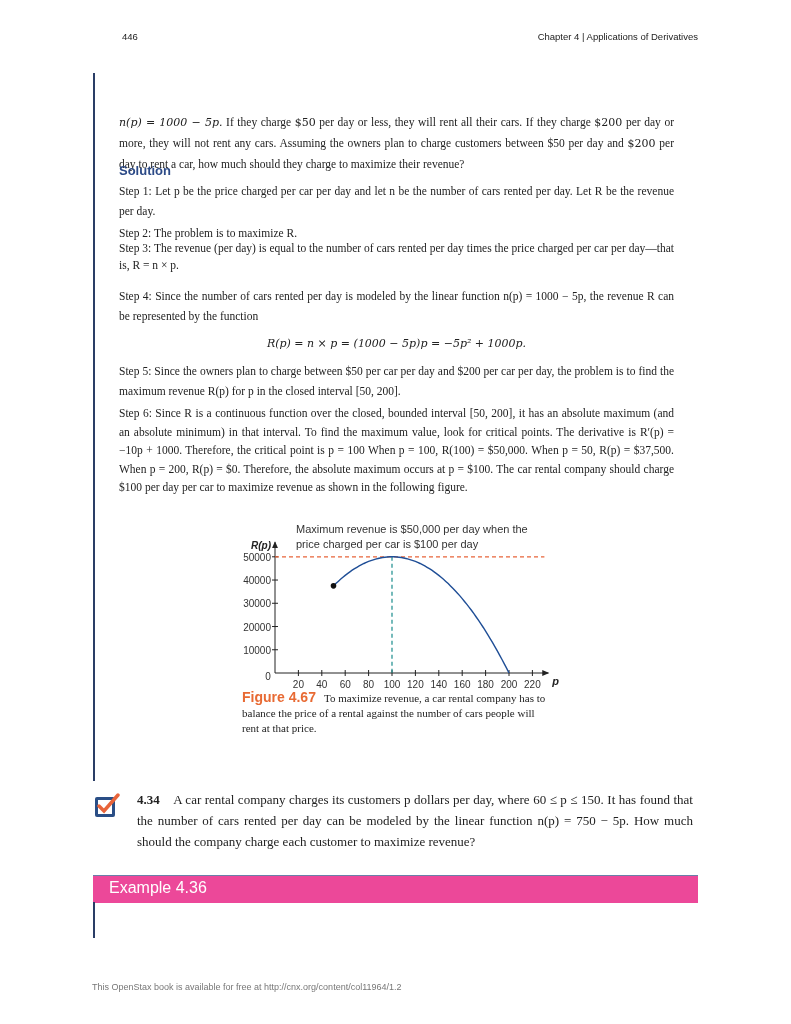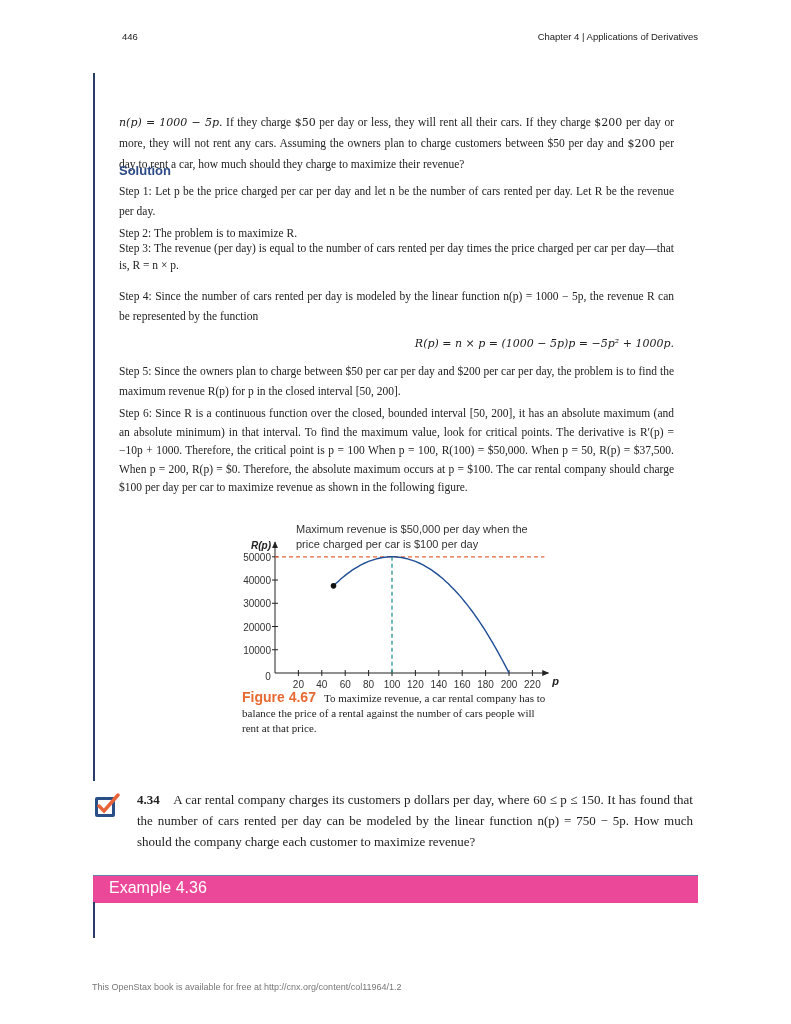--- a/index.html
+++ b/index.html
@@ -34,21 +34,21 @@
 <div class="para" style="top:92px;margin-top:20px;">
   <span class="m">n(p) = 1000 − 5p.</span><span> If they charge </span><span class="mn">$50</span><span> per day or less, they will rent all their cars. If they charge </span><span class="mn">$200</span><span> per day or more, they will not rent any cars. Assuming the owners plan to charge customers between $50 per day and </span><span class="mn">$200</span><span> per day to rent a car, how much should they charge to maximize their revenue?</span>
 </div>
 
 <div class="sol">Solution</div>
 
 <div class="para" style="top:181px;">Step 1: Let  p  be the price charged per car per day and let  n  be the number of cars rented per day. Let  R  be the revenue per day.</div>
 <div class="para" style="top:223px;">Step 2: The problem is to maximize  R.</div>
 <div class="para" style="top:232px;line-height:17px;margin-top:8px;">Step 3: The revenue (per day) is equal to the number of cars rented per day times the price charged per car per day—that is,  R = n × p.</div>
 <div class="para" style="top:286px;">Step 4: Since the number of cars rented per day is modeled by the linear function  n(p) = 1000 − 5p,  the revenue  R  can be represented by the function</div>
-<div class="para center-eq" style="top:334px;font-style:italic;font-family:'DejaVu Serif',serif;font-size:11px;text-align:right;">R(p) = n × p = (1000 − 5p)p = −5p² + 1000p.</div>
+<div class="para center-eq" style="top:334px;font-style:italic;font-family:'DejaVu Serif',serif;font-size:11px;">R(p) = n × p = (1000 − 5p)p = −5p² + 1000p.</div>
 <div class="para" style="top:361px;">Step 5: Since the owners plan to charge between  $50  per car per day and  $200  per car per day, the problem is to find the maximum revenue  R(p)  for  p  in the closed interval [50, 200].</div>
 <div class="para" style="top:404px;line-height:18.5px;">Step 6: Since  R  is a continuous function over the closed, bounded interval [50, 200],  it has an absolute maximum (and an absolute minimum) in that interval. To find the maximum value, look for critical points. The derivative is  R′(p) = −10p + 1000.  Therefore, the critical point is  p = 100  When  p = 100,  R(100) = $50,000.  When  p = 50,  R(p) = $37,500.  When  p = 200,  R(p) = $0.  Therefore, the absolute maximum occurs at  p = $100.  The car rental company should charge  $100  per day per car to maximize revenue as shown in the following figure.</div>
 
 <svg id="chart" width="791" height="1024" style="position:absolute;left:0;top:0;pointer-events:none;">
   <defs>
     <marker id="arrow" markerWidth="8" markerHeight="8" refX="6" refY="4" orient="auto">
       <path d="M0,1 L7,4 L0,7 Z" fill="#222"></path>
     </marker>
   </defs>
   <text id="ann1" x="296" y="533" font-size="11" fill="#333">Maximum revenue is $50,000 per day when the</text>

